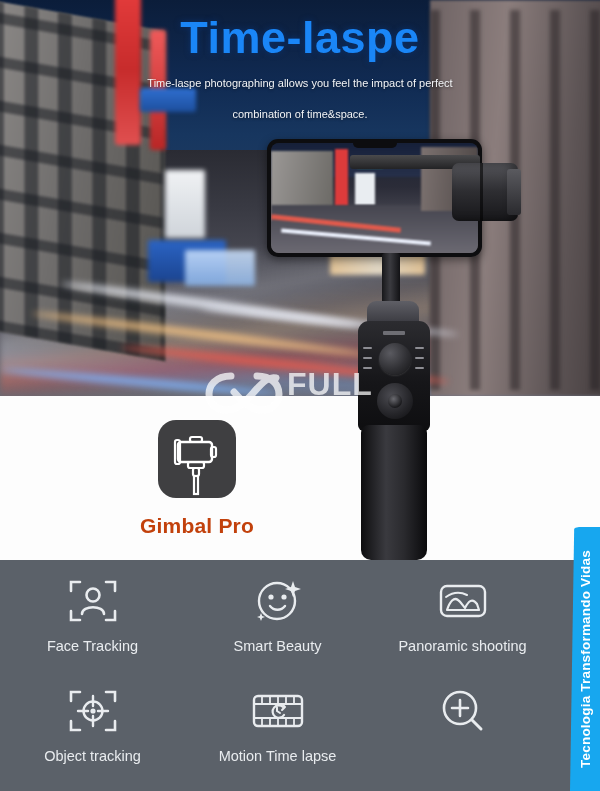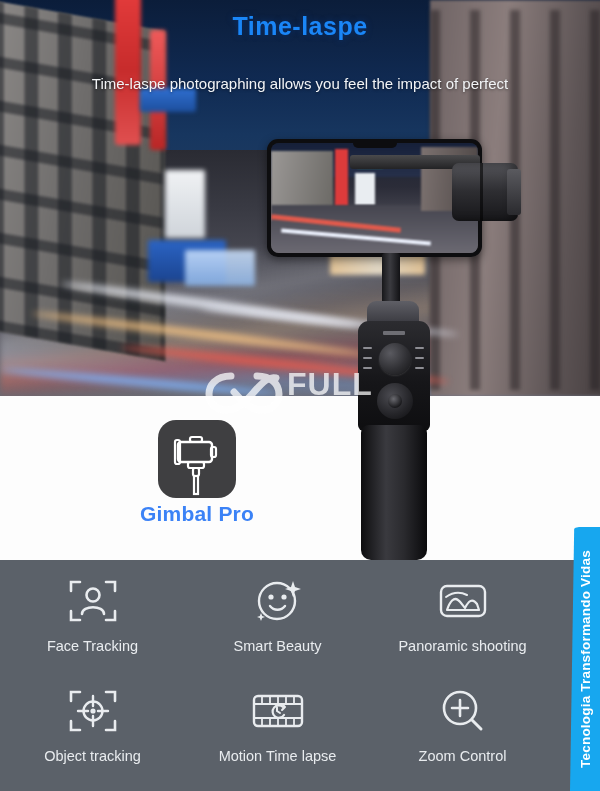--- a/index.html
+++ b/index.html
@@ -99,32 +99,32 @@
     position: absolute;
     filter: blur(2.4px);
     border-radius: 2px;
   }
   
   .hero-title {
     position: absolute;
     left: 0; top: 12px;
     width: 600px;
     text-align: center;
-    font-size: 25px;
+    font-size: 45px;
     font-weight: bold;
     color: #1a86f7;
     letter-spacing: .5px;
     text-shadow: 0 0 6px rgba(10,60,140,.55);
   }
   .hero-sub {
     position: absolute;
     left: 30px; top: 68px;
     width: 540px;
     text-align: center;
-    font-size: 15px;
+    font-size: 11px;
     line-height: 31px;
     color: #f2f4f6;
     text-shadow: 0 1px 3px rgba(0,0,0,.45);
   }
 
   
   .gimbal {
     position: absolute;
     left: 255px; top: 125px;
     width: 290px; height: 435px;
@@ -276,25 +276,25 @@
     z-index: 5;
   }
   .brand-icon {
     width: 78px; height: 78px;
     margin: 0 auto;
     border-radius: 18px;
     background: #3f3f41;
     position: relative;
   }
   .brand-name {
-    margin-top: 4px;
+    margin-top: 16px;
     text-align: center;
     font-size: 21px;
     font-weight: bold;
-    color: #3b82f6;
+    color: #c2410c;
     letter-spacing: .2px;
   }
 
   
   .features {
     position: absolute;
     left: 0; top: 560px;
     width: 600px; height: 231px;
     background: #5b6169;
   }
@@ -371,20 +371,21 @@
 
     <div class="trail" style="left:60px;top:300px;width:300px;height:9px;background:#f3f6ff;transform:rotate(8deg);"></div>
     <div class="trail" style="left:30px;top:330px;width:340px;height:8px;background:#ffca86;transform:rotate(7deg);"></div>
     <div class="trail" style="left:120px;top:360px;width:330px;height:9px;background:#e85b4d;transform:rotate(6deg);"></div>
     <div class="trail" style="left:0px;top:378px;width:280px;height:8px;background:#7fb6ff;transform:rotate(5deg);"></div>
     <div class="trail" style="left:200px;top:318px;width:260px;height:6px;background:#eef3ff;transform:rotate(6deg);"></div>
 
     <div class="hero-title">Time-laspe</div>
     <div class="hero-sub">
       <div>Time-laspe photographing allows you feel the impact of perfect</div>
+      <div>combination of time&amp;space.</div>
     </div>
   </div>
 
   <div class="band"></div>
 
   <div class="gimbal">
     <div class="phone">
       <div class="phone-screen">
         <div class="ps-el" style="left:0;top:0;width:207px;height:34px;background:linear-gradient(180deg,#16203a 0%,#26304a 100%);"></div>
         <div class="ps-el" style="left:0;top:8px;width:62px;height:70px;background:linear-gradient(100deg,#9b9896 0%,#6a6864 100%);"></div>
@@ -521,21 +522,20 @@
 
 
       <div class="feat">
         <div class="feat-ico">
           <svg viewBox="0 0 60 56" width="60" height="56">
             <circle cx="27" cy="25" r="16" fill="none" stroke="#e9ecef" stroke-width="2.6"></circle>
             <path d="M27 17 V33 M19 25 H35" stroke="#e9ecef" stroke-width="2.6" stroke-linecap="round"></path>
             <path d="M39 37 L48 46" stroke="#e9ecef" stroke-width="3" stroke-linecap="round"></path>
           </svg>
         </div>
-        <div class="feat-label">Zoom Control</div>
       </div>
     </div>
   </div>
 
   <div class="side-banner">
     <span class="side-banner-text">Tecnologia Transformando Vidas</span>
   </div>
 
 </div>
 

